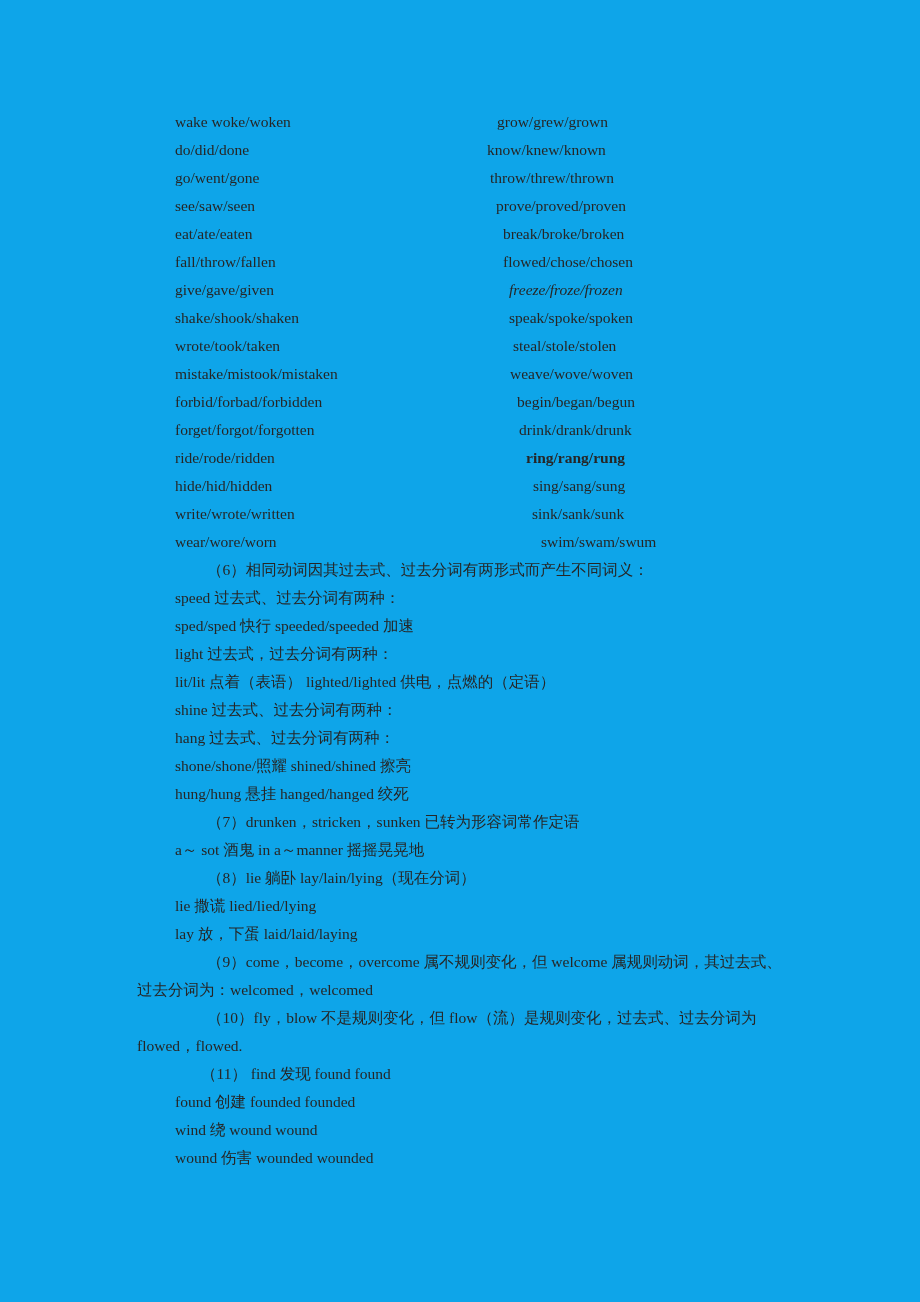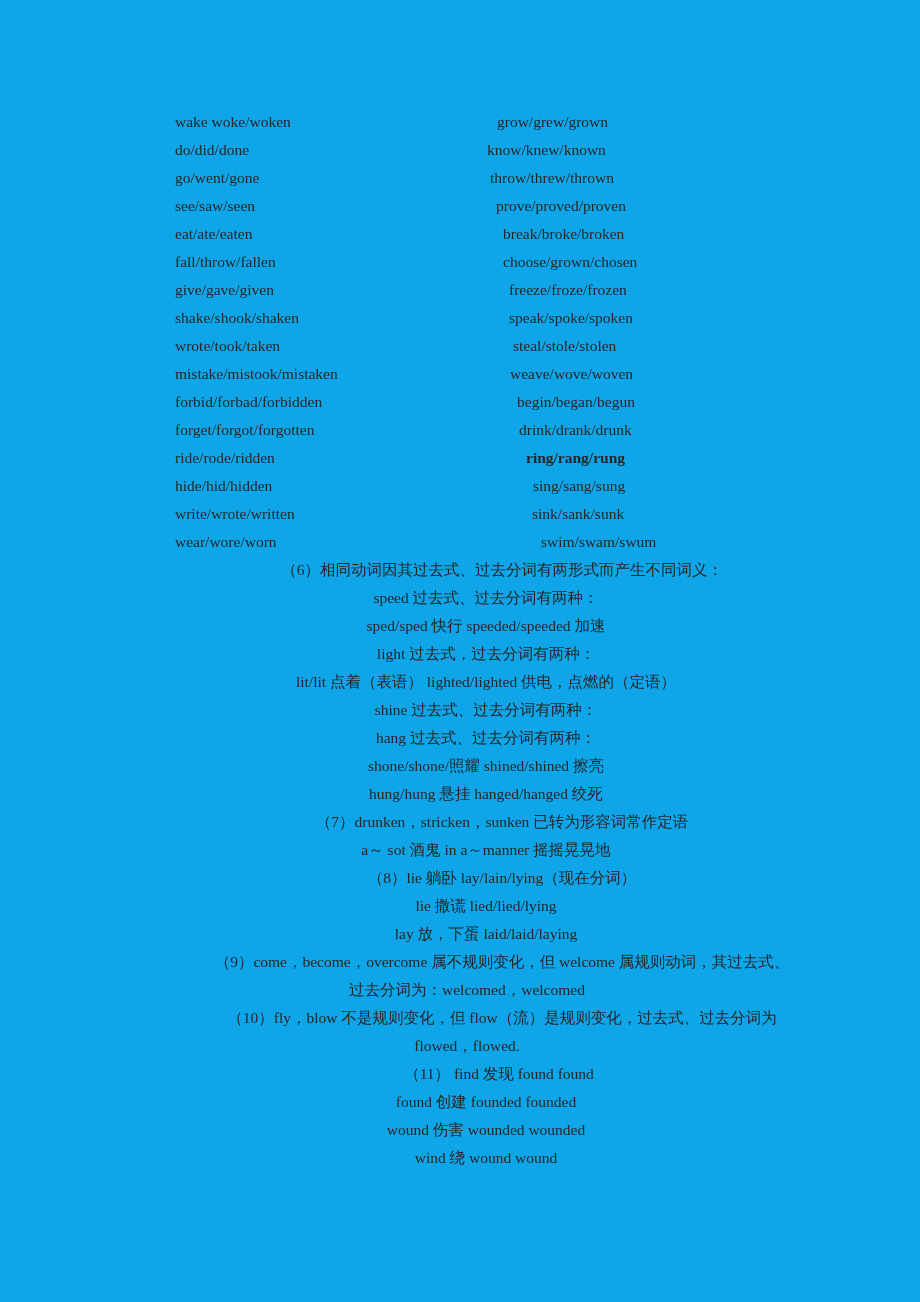--- a/index.html
+++ b/index.html
@@ -53,21 +53,21 @@
   .col-right {
     width: 398px;
     text-align: left;
   }
 
   
   .para {
     font-size: 15.5px;
     line-height: 28px;
     margin: 0;
-    text-align: center;
+    text-align: left;
   }
   .para.indent {
     text-indent: 32px;
   }
   .para.pad {
     padding-left: 38px;
   }
   .para.pad-wide {
     padding-left: 64px;
   }
@@ -99,25 +99,25 @@
         <tr>
           <td class="col-left">see/saw/seen</td>
           <td class="col-right" style="padding-left: 59px;">prove/proved/proven</td>
         </tr>
         <tr>
           <td class="col-left">eat/ate/eaten</td>
           <td class="col-right" style="padding-left: 66px;">break/broke/broken</td>
         </tr>
         <tr>
           <td class="col-left">fall/throw/fallen</td>
-          <td class="col-right" style="padding-left: 66px;">choose/grown/chosen</td>
+          <td class="col-right" style="padding-left: 66px;">flowed/chose/chosen</td>
         </tr>
         <tr>
           <td class="col-left">give/gave/given</td>
-          <td class="col-right" style="padding-left: 72px;">freeze/froze/frozen</td>
+          <td class="col-right" style="padding-left: 72px; font-style: italic;">freeze/froze/frozen</td>
         </tr>
         <tr>
           <td class="col-left">shake/shook/shaken</td>
           <td class="col-right" style="padding-left: 72px;">speak/spoke/spoken</td>
         </tr>
         <tr>
           <td class="col-left">wrote/took/taken</td>
           <td class="col-right" style="padding-left: 76px;">steal/stole/stolen</td>
         </tr>
         <tr>
@@ -162,17 +162,17 @@
     <p class="para pad">hung/hung 悬挂  hanged/hanged 绞死</p>
     <p class="para indent pad">（7）drunken，stricken，sunken 已转为形容词常作定语</p>
     <p class="para pad">a～ sot 酒鬼  in a～manner 摇摇晃晃地</p>
     <p class="para indent pad">（8）lie 躺卧 lay/lain/lying（现在分词）</p>
     <p class="para pad">lie 撒谎  lied/lied/lying</p>
     <p class="para pad">lay 放，下蛋 laid/laid/laying</p>
     <p class="para flow">（9）come，become，overcome 属不规则变化，但 welcome 属规则动词，其过去式、过去分词为：welcomed，welcomed</p>
     <p class="para flow">（10）fly，blow 不是规则变化，但 flow（流）是规则变化，过去式、过去分词为flowed，flowed.</p>
     <p class="para pad-wide">（11） find 发现  found found</p>
     <p class="para pad">found 创建  founded founded</p>
+    <p class="para pad">wind 绕  wound wound</p>
     <p class="para pad">wound 伤害  wounded wounded</p>
-    <p class="para pad">wind 绕  wound wound</p>
 
   </div>
 </div>
 
 </body></html>

